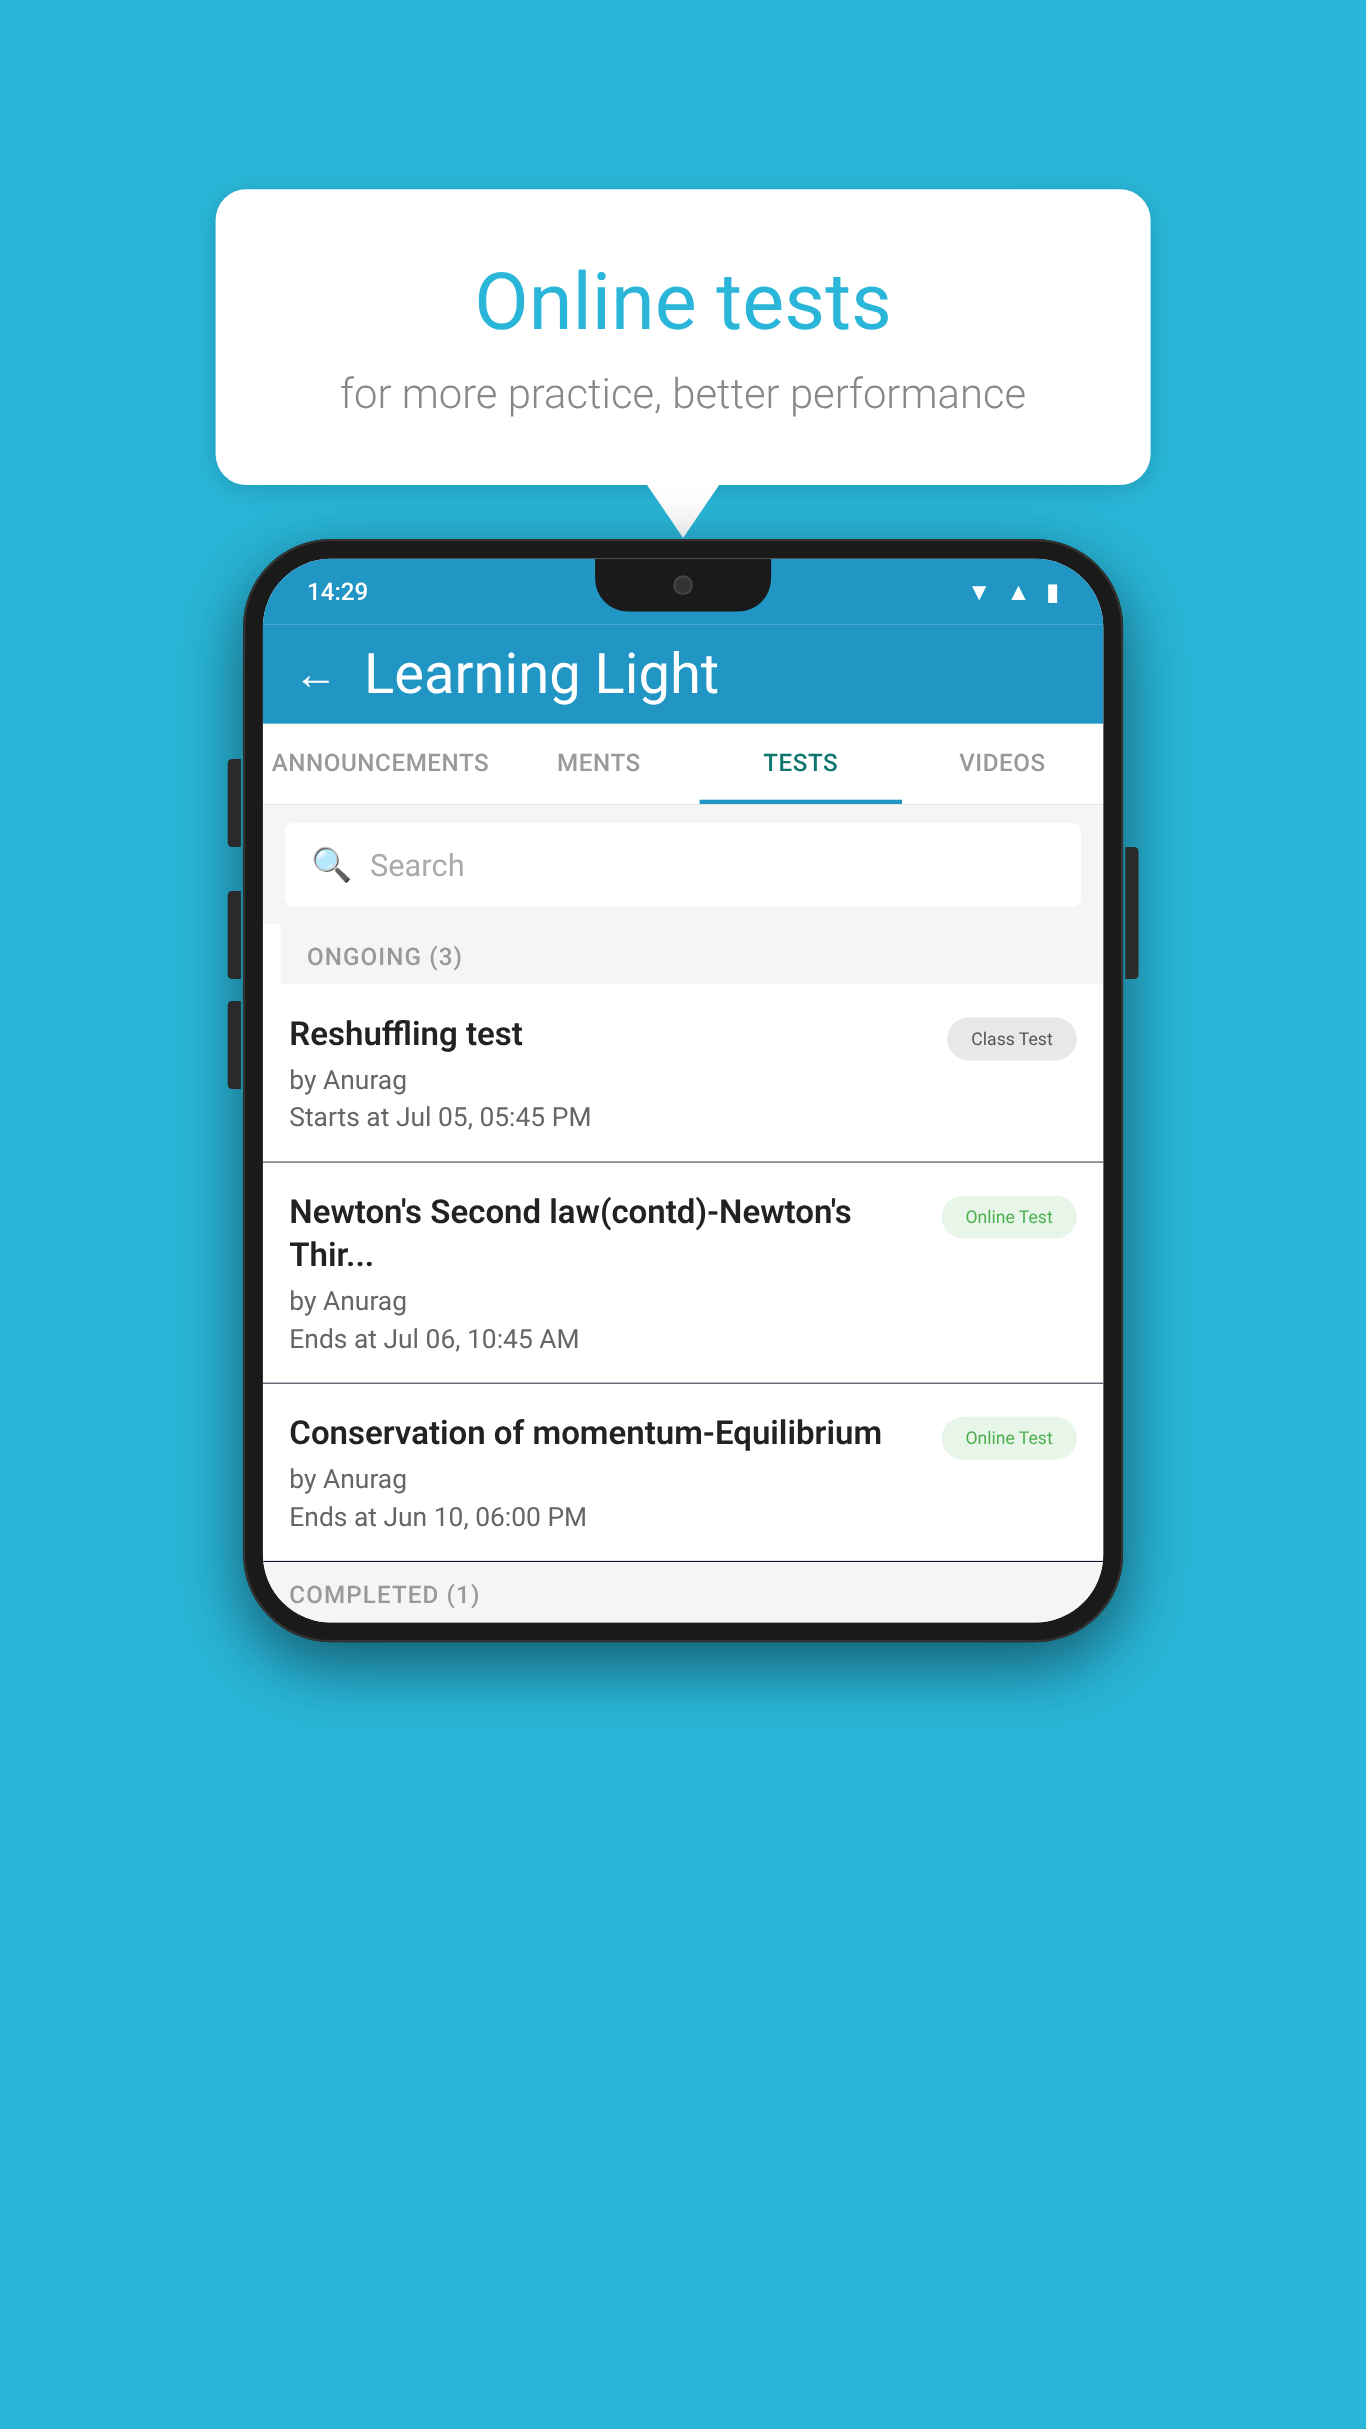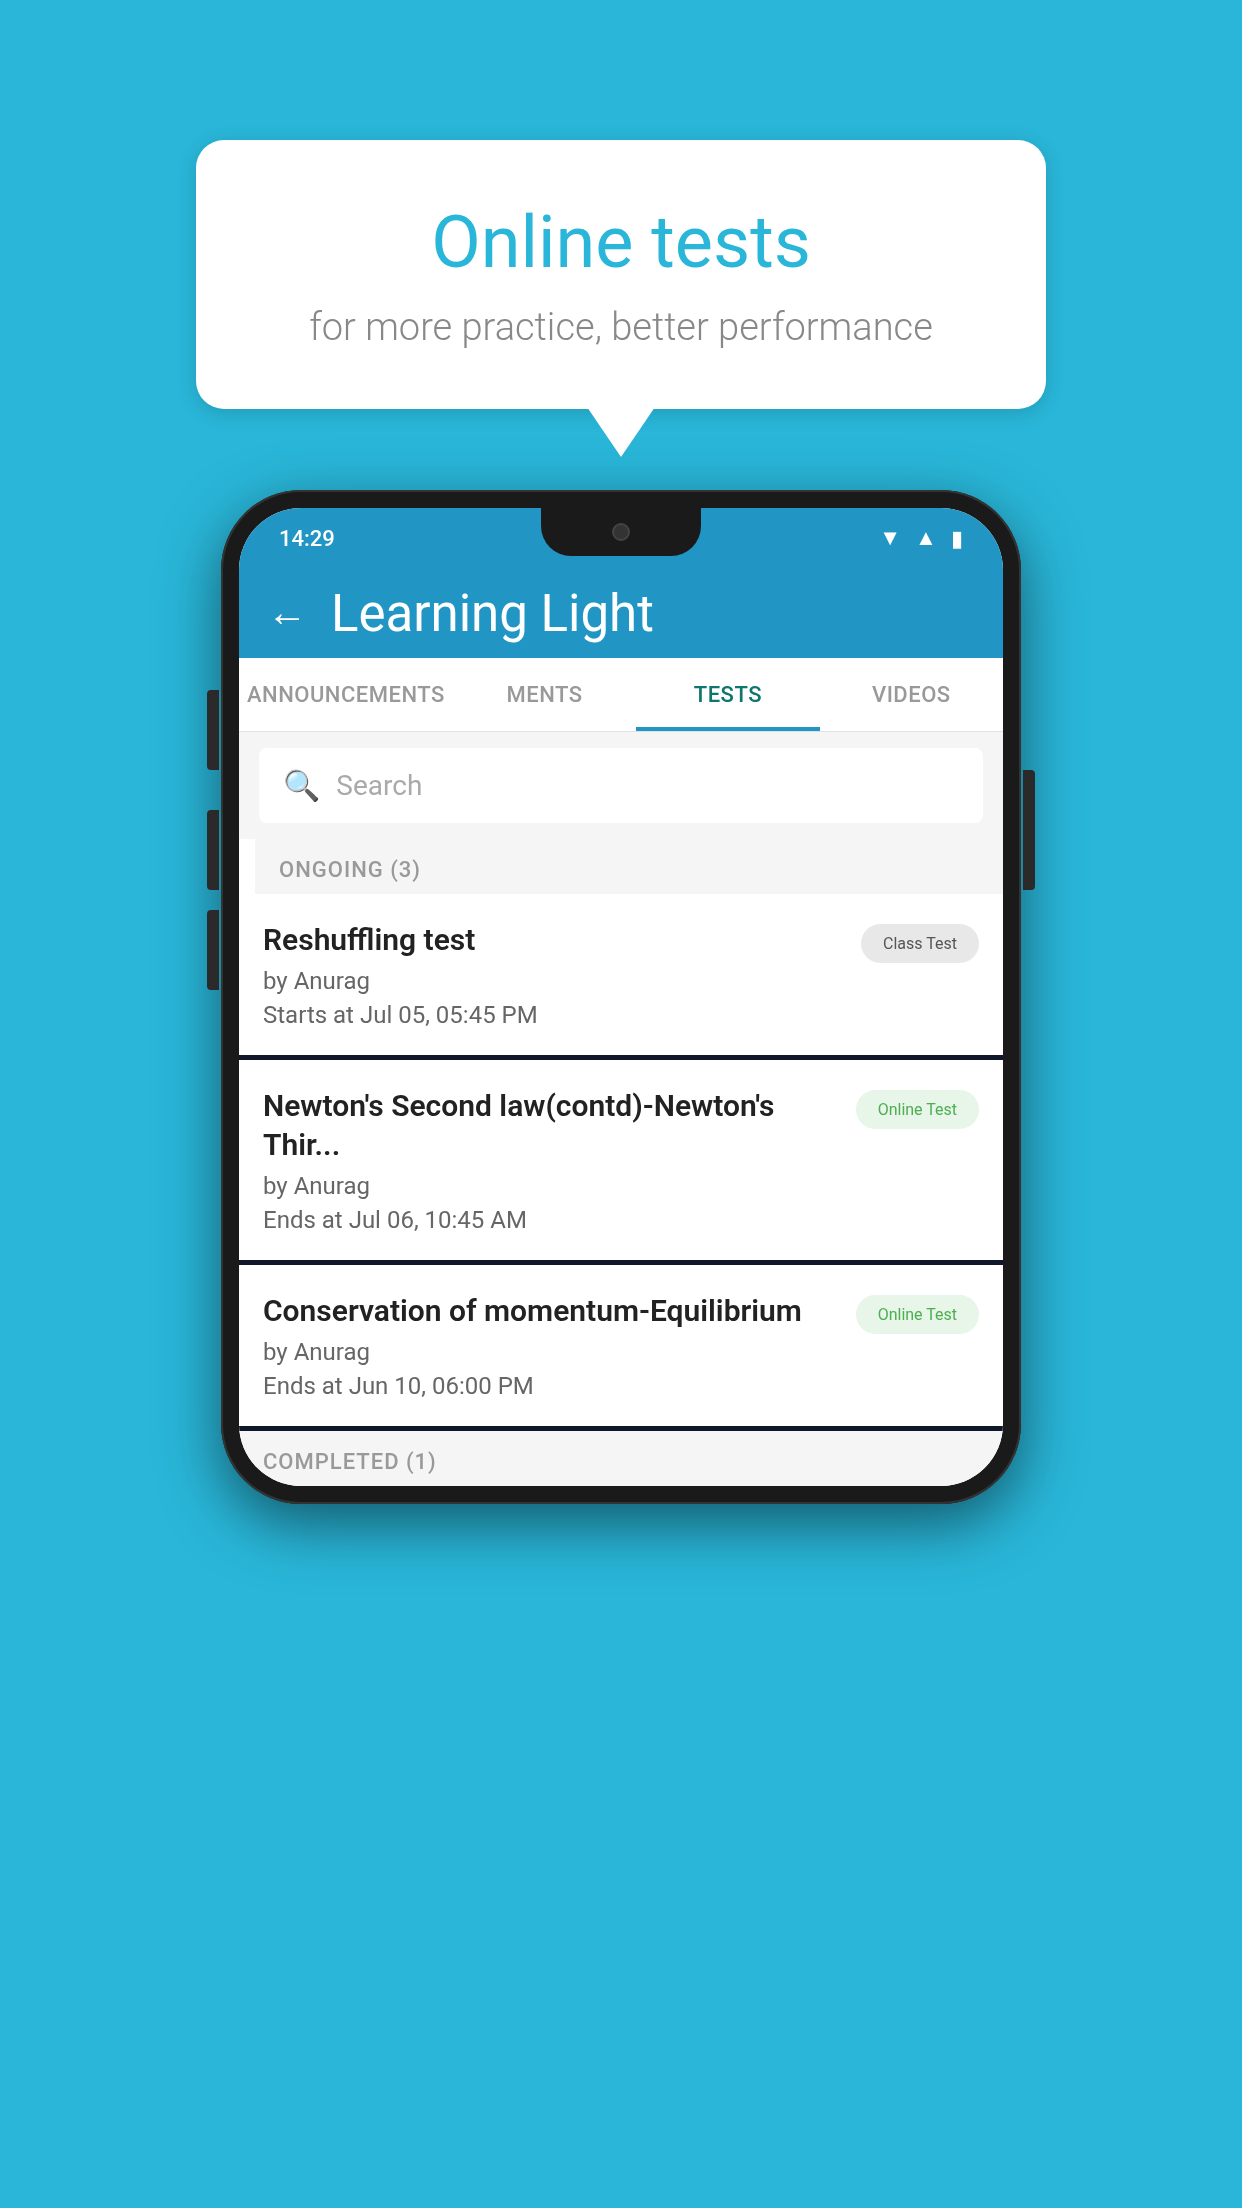--- a/index.html
+++ b/index.html
@@ -27,20 +27,21 @@
     }
 
     .speech-bubble {
       background: white;
       border-radius: 28px;
       padding: 60px 80px;
       width: 100%;
       text-align: center;
       box-shadow: 0 4px 20px rgba(0,0,0,0.15);
       position: relative;
+      margin-top: 32px;
     }
 
     .speech-bubble::after {
       content: '';
       position: absolute;
       bottom: -48px;
       left: 50%;
       transform: translateX(-50%);
       width: 0;
       height: 0;
@@ -255,21 +256,21 @@
       letter-spacing: 1px;
       text-transform: uppercase;
       background: #f5f5f5;
       margin-left: 16px;
     }
 
     
     .test-item {
       background: white;
       padding: 26px 24px;
-      border-bottom: 5px solid #0f172a;
+      border-bottom: 1px solid #0f172a;
       display: flex;
       align-items: flex-start;
       justify-content: space-between;
       gap: 16px;
     }
 
     .test-info {
       flex: 1;
     }
 

